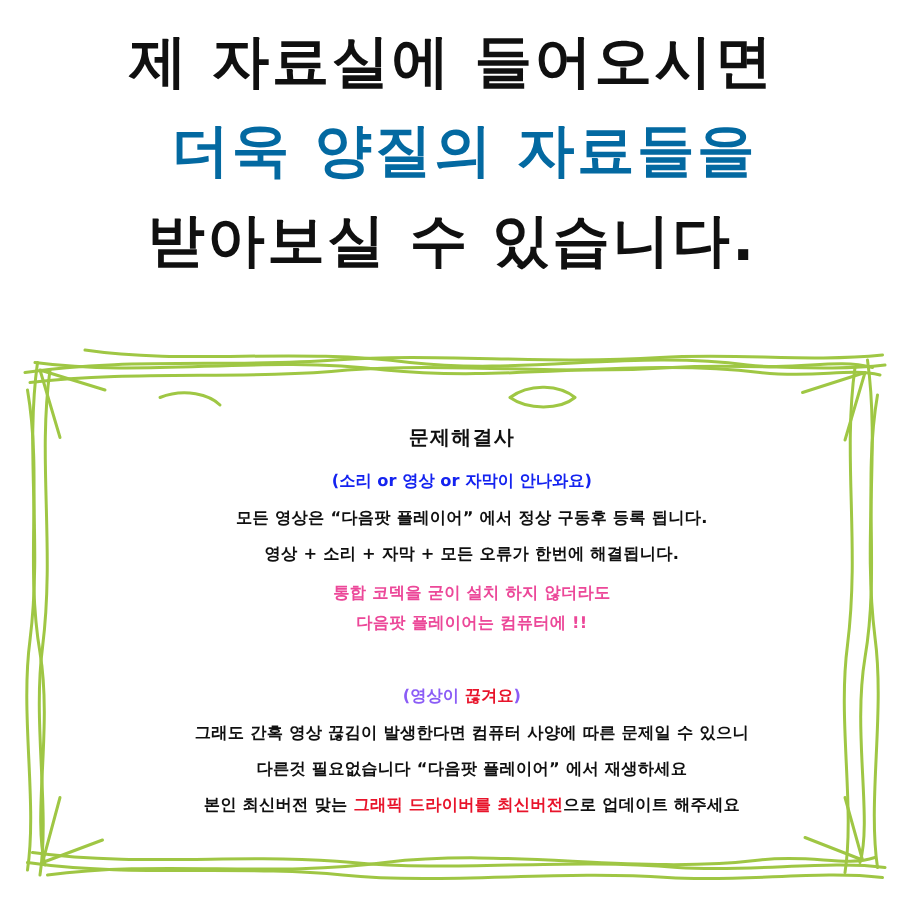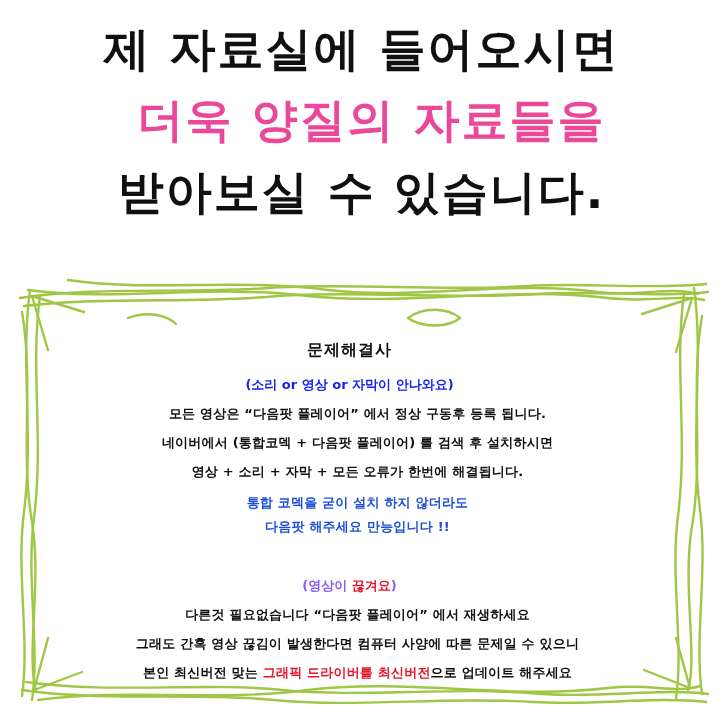--- a/index.html
+++ b/index.html
@@ -31,21 +31,21 @@
   .headline-line {
     font-family: "DejaVu Sans", sans-serif;
     font-size: 46px;
     font-weight: 700;
     letter-spacing: 2px;
     line-height: 1.55;
     color: #101010;
     white-space: nowrap;
   }
   .headline-line.accent {
-    color: #ec4899;
+    color: #0369a1;
     padding-left: 20px;
   }
 
   
   .frame {
     position: absolute;
     top: 272px;
     left: 8px;
     width: 707px;
     height: 438px;
@@ -53,21 +53,21 @@
   .frame svg {
     display: block;
     width: 707px;
     height: 438px;
   }
 
   
   .note {
     position: absolute;
     top: 292px;
-    left: 28px;
+    left: 48px;
     width: 643px;
     height: 398px;
     text-align: center;
   }
   .note-title {
     font-size: 16px;
     font-weight: 700;
     color: #101010;
     margin-top: 48px;
     letter-spacing: 1px;
@@ -80,21 +80,21 @@
   }
   .note-row {
     font-size: 13px;
     font-weight: 700;
     color: #101010;
     margin-top: 11px;
     letter-spacing: 0.2px;
     margin-left: 16px;
   }
   .note-row.red {
-    color: #1d4ed8;
+    color: #ec4899;
     margin-top: 13px;
   }
   .note-row.red.tight {
     margin-top: 6px;
   }
   .spacer-block {
     height: 26px;
   }
   .mixed .blue { color: #8b5cf6; }
   .mixed .red { color: #e8142b; }
@@ -142,29 +142,28 @@
       </g>
     </svg>
   </div>
 
   <div class="note">
     <div class="note-title">문제해결사</div>
 
     <div class="note-sub">(소리 or 영상 or 자막이 안나와요)</div>
 
     <div class="note-row">모든 영상은 “다음팟 플레이어” 에서 정상 구동후 등록 됩니다.</div>
-    <div class="note-row">네이버에서 (통합코덱 + 다음팟 플레이어) 를 검색 후 설치하시면</div>
     <div class="note-row">영상 + 소리 + 자막 + 모든 오류가 한번에 해결됩니다.</div>
 
     <div class="note-row red">통합 코덱을 굳이 설치 하지 않더라도</div>
-    <div class="note-row red tight">다음팟 해주세요 만능입니다 !!</div>
+    <div class="note-row red tight">다음팟 플레이어는 컴퓨터에 !!</div>
 
     <div class="spacer-block"></div>
 
     <div class="note-sub mixed"><span class="blue">(영상이 </span><span class="red">끊겨요</span><span class="blue">)</span></div>
 
+    <div class="note-row">그래도 간혹 영상 끊김이 발생한다면 컴퓨터 사양에 따른 문제일 수 있으니</div>
     <div class="note-row">다른것 필요없습니다  “다음팟 플레이어” 에서 재생하세요</div>
-    <div class="note-row">그래도 간혹 영상 끊김이 발생한다면 컴퓨터 사양에 따른 문제일 수 있으니</div>
 
     <div class="note-row mixed"><span class="black">본인 최신버전 맞는 </span><span class="red">그래픽 드라이버를 최신버전</span><span class="black">으로 업데이트 해주세요</span></div>
   </div>
 
 </div>
 
 </body></html>

